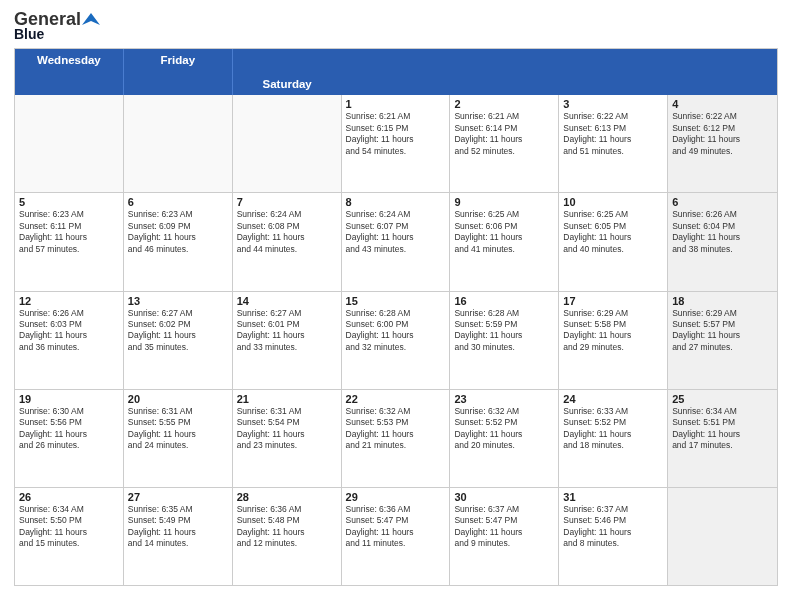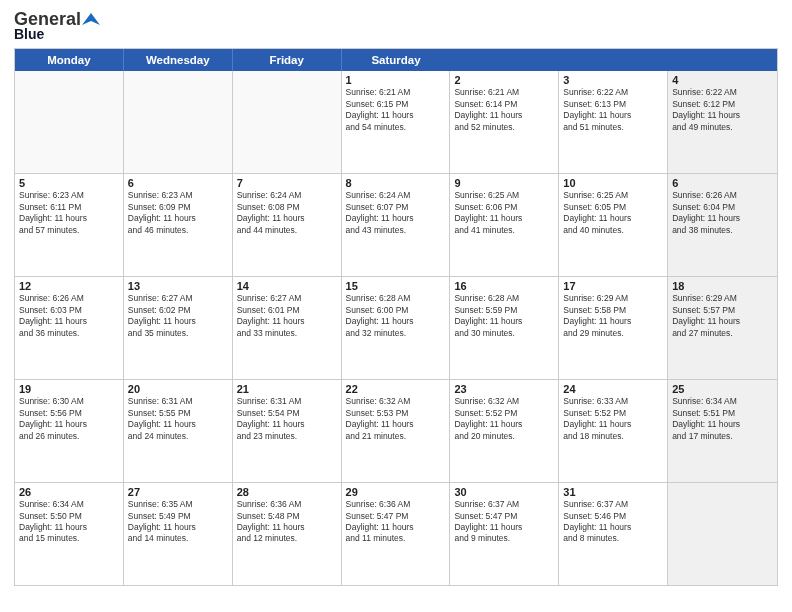--- a/index.html
+++ b/index.html
@@ -57,21 +57,21 @@
       background: #2a5db0;
     }
     .cal-header-cell {
       color: #fff;
       font-size: 11.5px;
       font-weight: bold;
       text-align: center;
       padding: 5px 2px;
       border-right: 1px solid #4a7dd0;
     }
-    .cal-header-cell:last-child { border-right: none; }
+    .cal-header-cell:last-child { border-right: none; margin-top: 24px; }
     .cal-body {
       flex: 1;
       display: flex;
       flex-direction: column;
     }
     .cal-week {
       display: grid;
       grid-template-columns: repeat(7, 1fr);
       flex: 1;
       border-bottom: 1px solid #ccc;
@@ -115,21 +115,20 @@
       <span style="color:#0f172a;font-size:14px;font-weight:bold;margin-top:-3px;">Blue</span>
     </div>
     <div class="title-block">
       <h1></h1>
       <h2></h2>
     </div>
   </div>
 
   <div class="calendar">
     <div class="cal-header-row">
-        <div class="cal-header-cell">Monday</div>
         <div class="cal-header-cell">Wednesday</div>
         <div class="cal-header-cell">Friday</div>
         <div class="cal-header-cell">Saturday</div>
       </div>
     <div class="cal-body">
     <div class="cal-week">
           <div class="cal-cell empty"></div>
           <div class="cal-cell empty"></div>
           <div class="cal-cell empty"></div>
           <div class="cal-cell">

